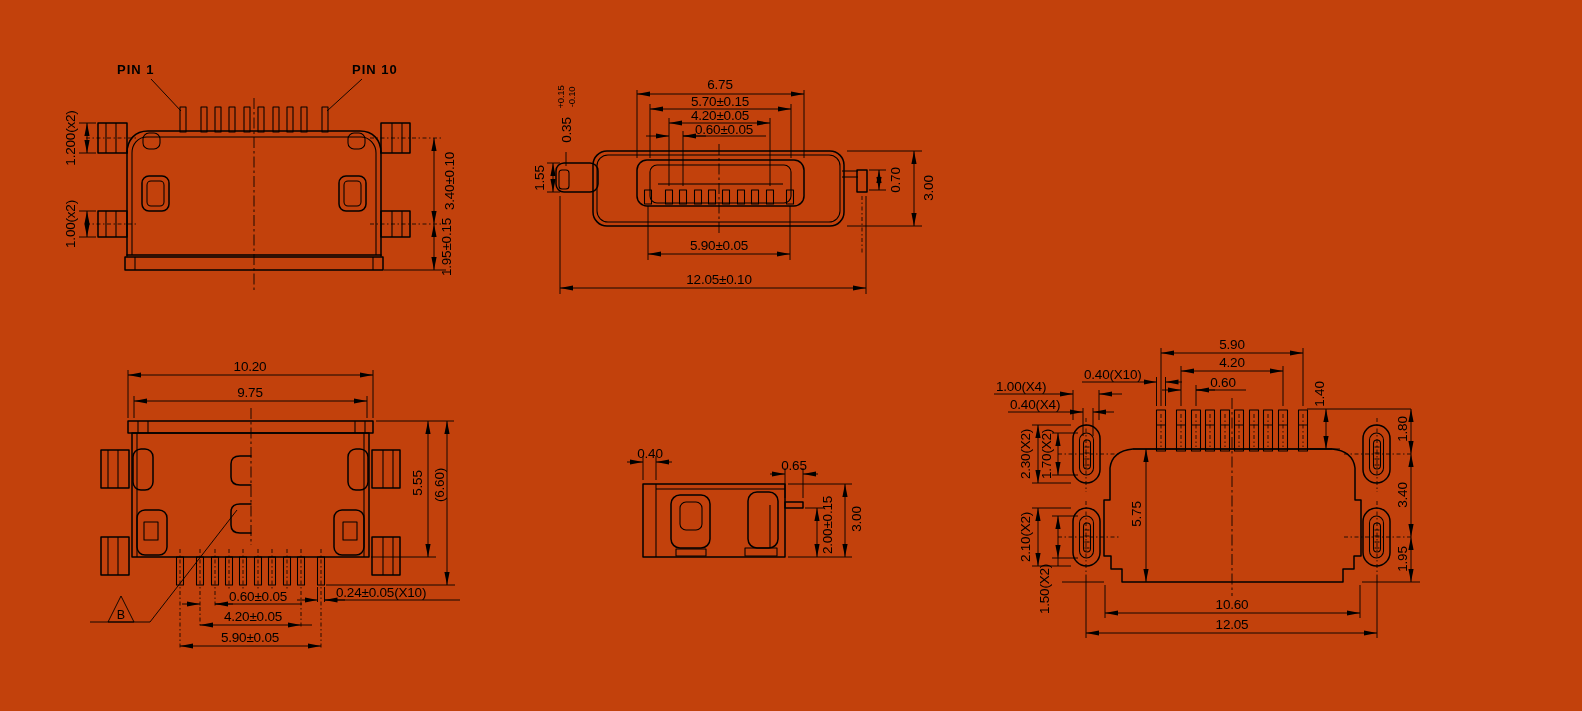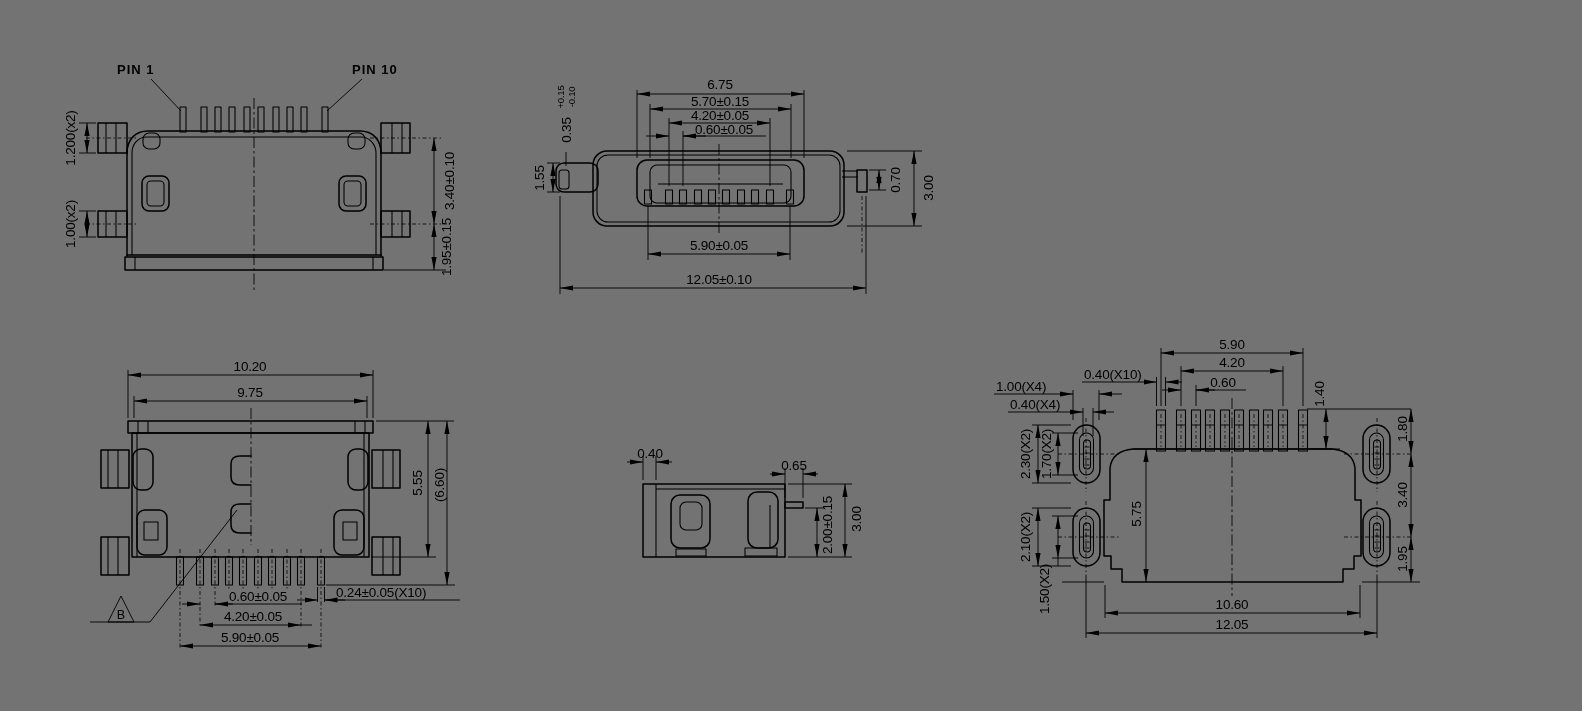--- a/index.html
+++ b/index.html
@@ -1,16 +1,16 @@
 <!DOCTYPE html>
 <html><head>
 <meta charset="utf-8">
 <style>
   html,body{margin:0;padding:0;background:#fff;}
-  #stage{position:relative;width:1582px;height:711px;background:#737373;overflow:hidden;
+  #stage{position:relative;width:1582px;height:711px;background:#c2410c;overflow:hidden;
          font-family:"Liberation Sans",sans-serif;}
   svg{display:block}
   svg text{font-family:"Liberation Sans","DejaVu Sans",sans-serif;fill:#000;}
   .t13{font-size:13.5px;letter-spacing:-0.2px;}
   .t9{font-size:9.5px;letter-spacing:-0.2px;}
   .t12{font-size:12.5px;}
   .tb{font-size:13px;font-weight:bold;letter-spacing:1px;}
   .o{stroke:#000;stroke-width:1.5;fill:none;stroke-linejoin:round;stroke-linecap:round;}
   .o2{stroke:#000;stroke-width:1.05;fill:none;stroke-linejoin:round;}
   .d{stroke:#000;stroke-width:0.9;fill:none;}

